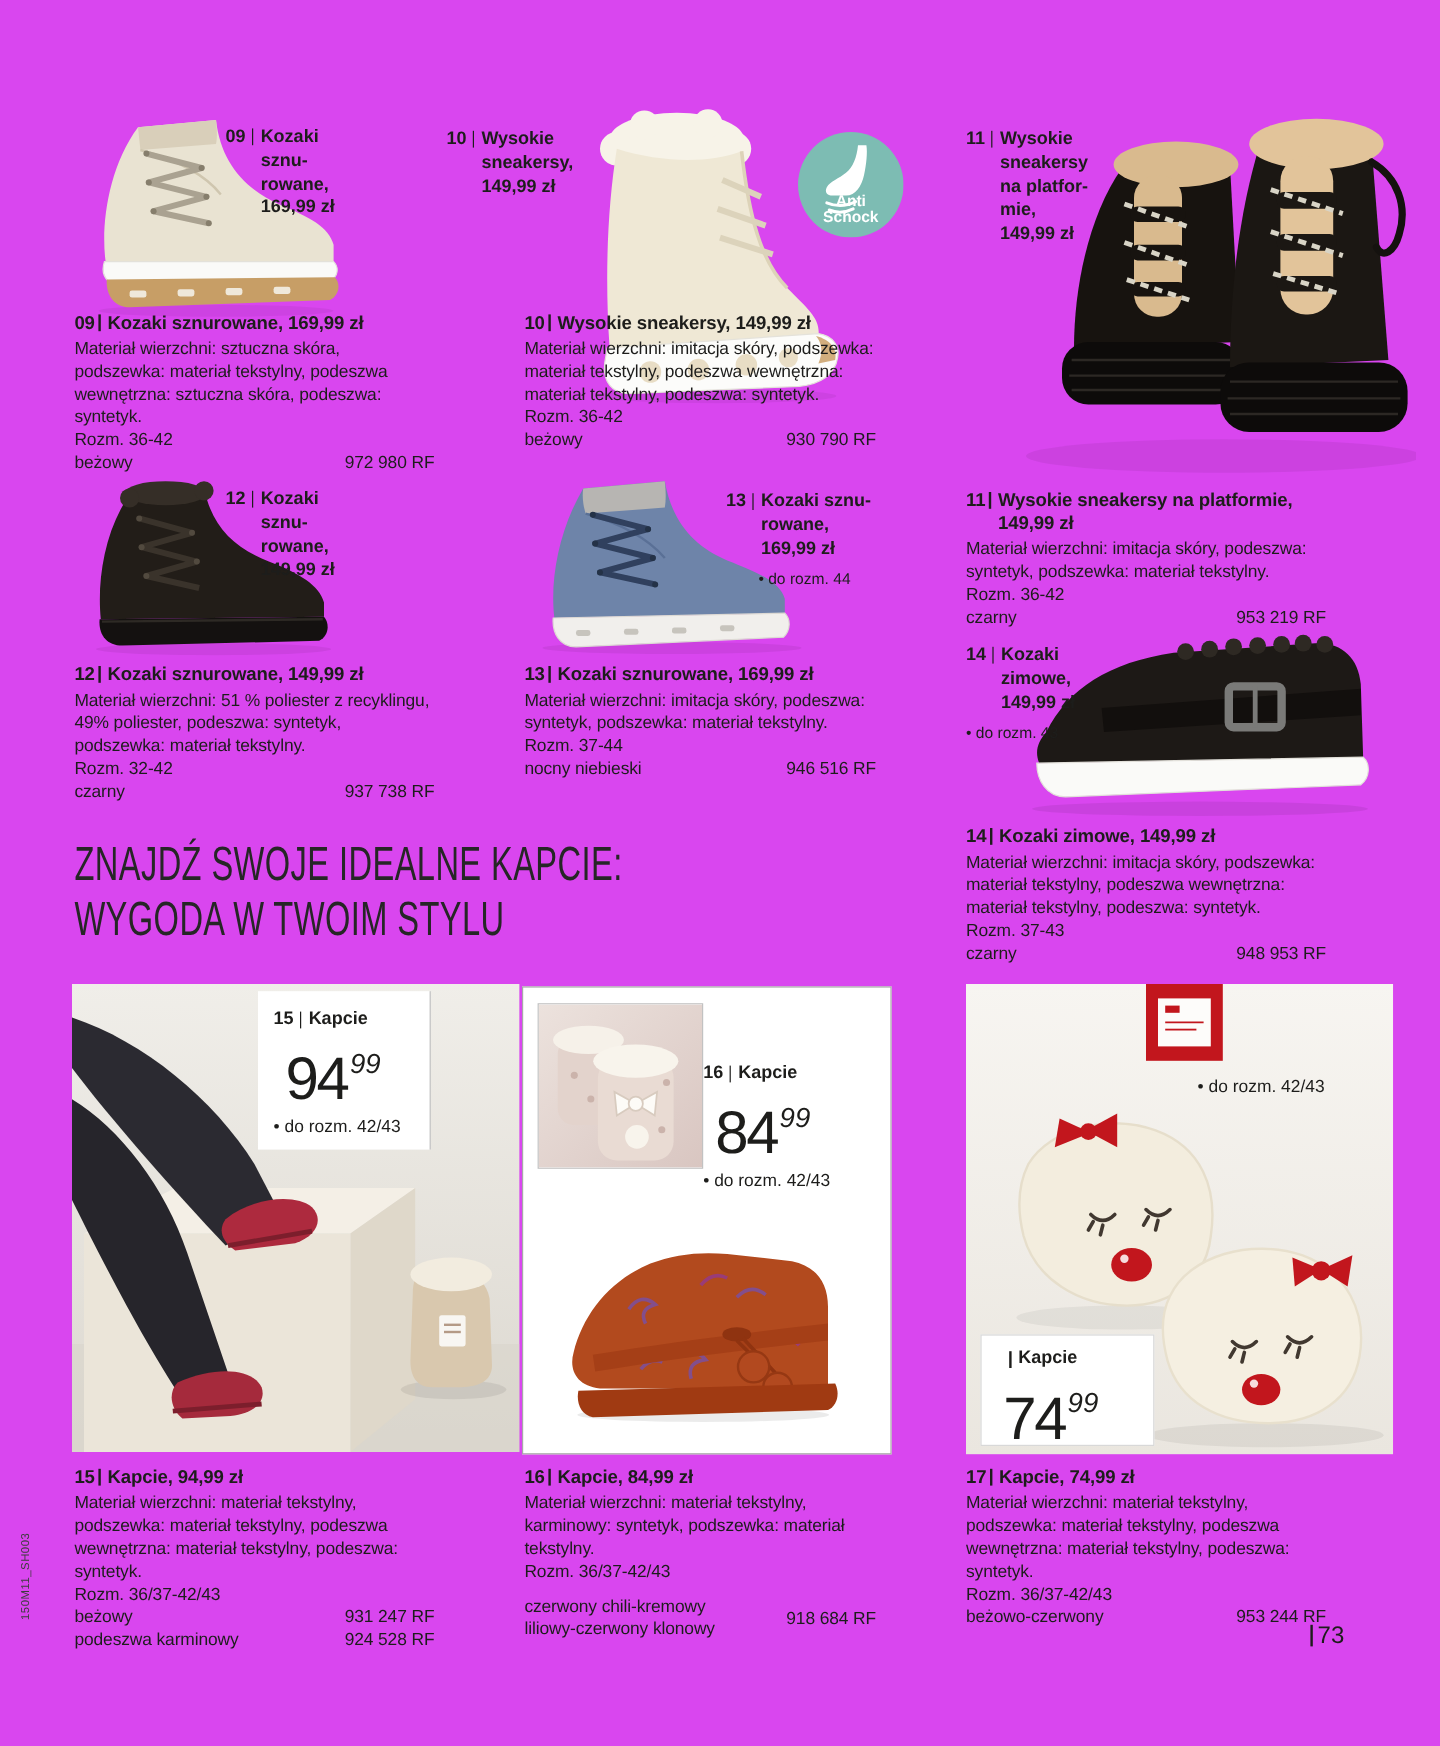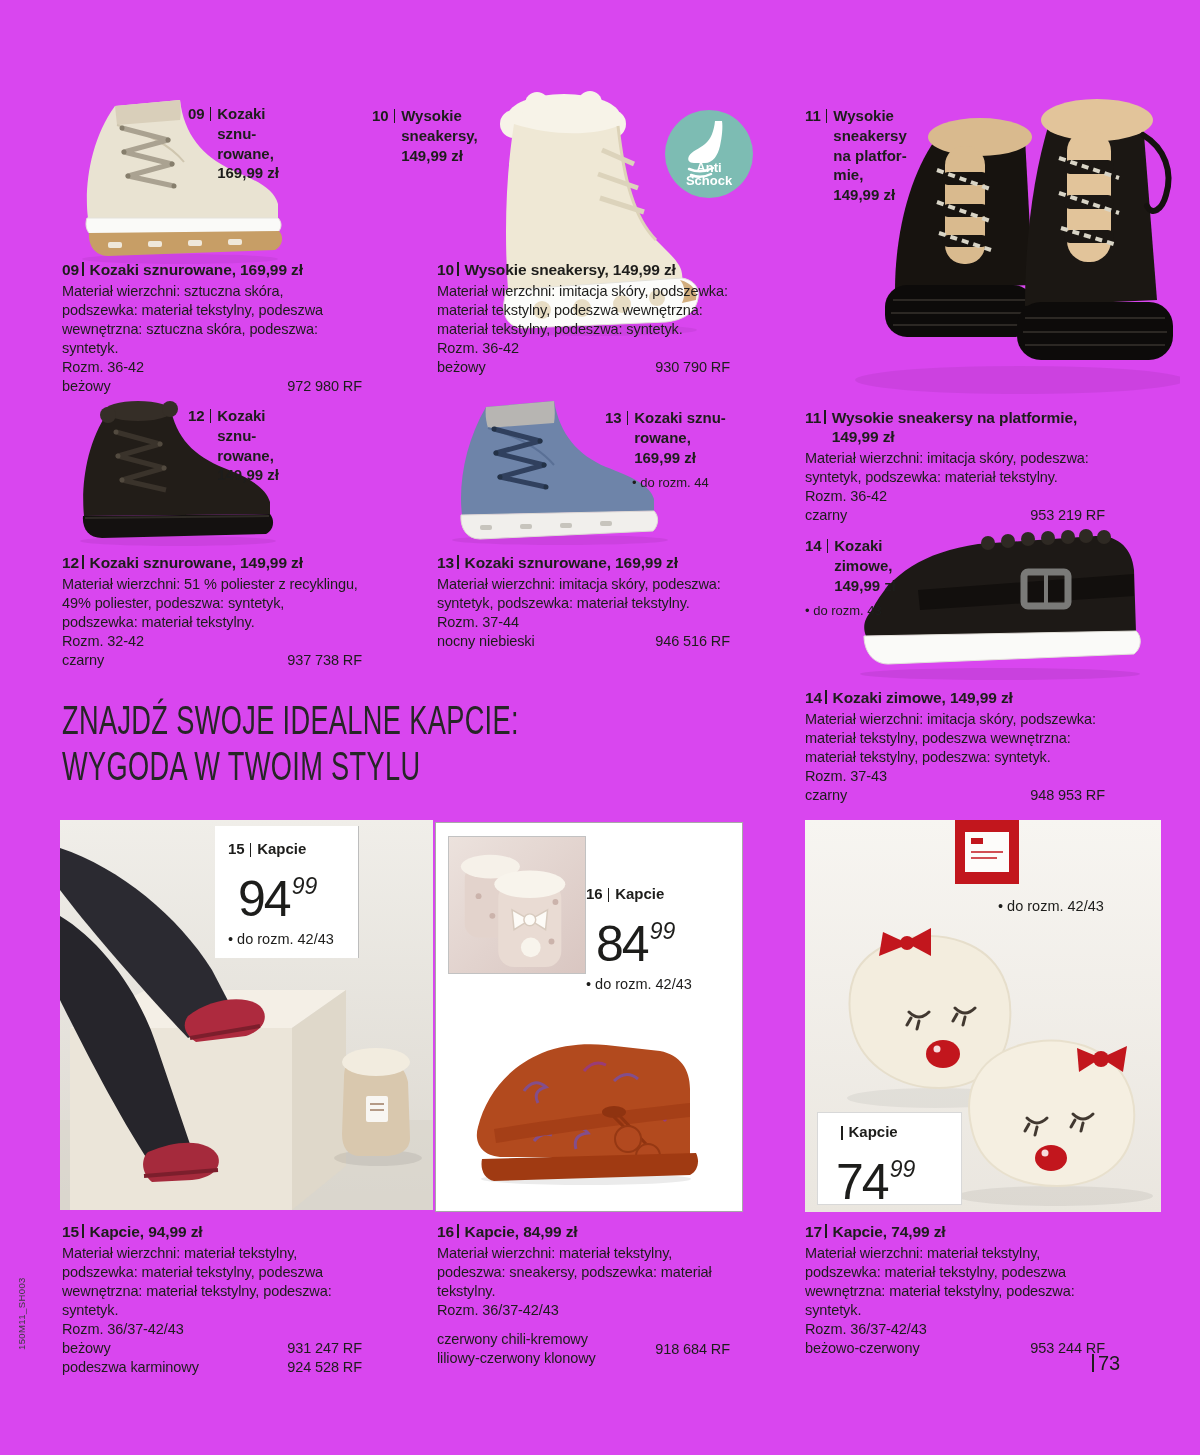--- a/index.html
+++ b/index.html
@@ -503,21 +503,21 @@
       <path d="M18,148 L232,142 C236,150 234,160 226,164 L30,170 C20,168 16,158 18,148 Z" fill="#a03a12"></path>
     </svg>
   </div>
 
   <div class="pblock" style="left:437px;top:1222px;width:293px">
     <div class="ptitle">
       <span class="cnum">16</span>
       <span class="cbar"></span>
       <span>Kapcie, 84,99 zł</span>
     </div>
-    <div class="desc">Materiał wierzchni: materiał tekstylny, podeszwa: sneakersy, podszewka: materiał tekstylny.</div>
+    <div class="desc">Materiał wierzchni: materiał tekstylny, karminowy: syntetyk, podszewka: materiał tekstylny.</div>
     <div class="sizeline">Rozm. 36/37-42/43</div>
     <div class="colorrow wraprow">
       <span class="clrname">czerwony chili-kremowy liliowy-czerwony klonowy</span>
       <span class="code">918 684 RF</span>
     </div>
   </div>
 
   <svg class="pimg" style="left:805px;top:820px;width:356px;height:392px" viewBox="0 0 356 392">
     <defs>
       <linearGradient id="g17" x1="0" y1="0" x2="0" y2="1">

